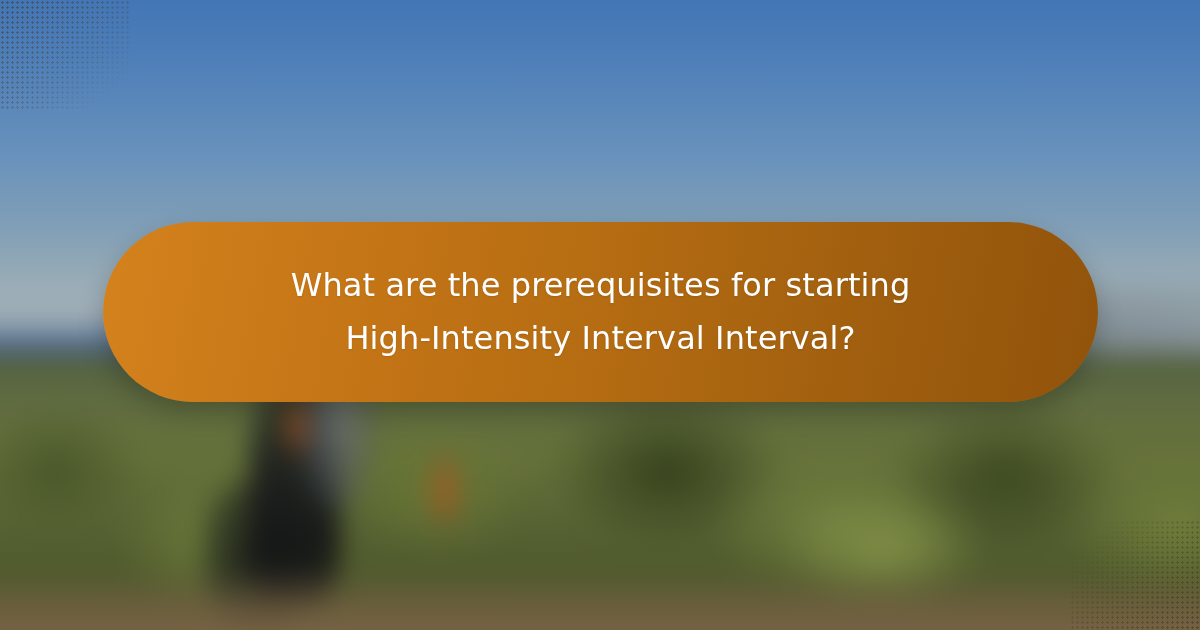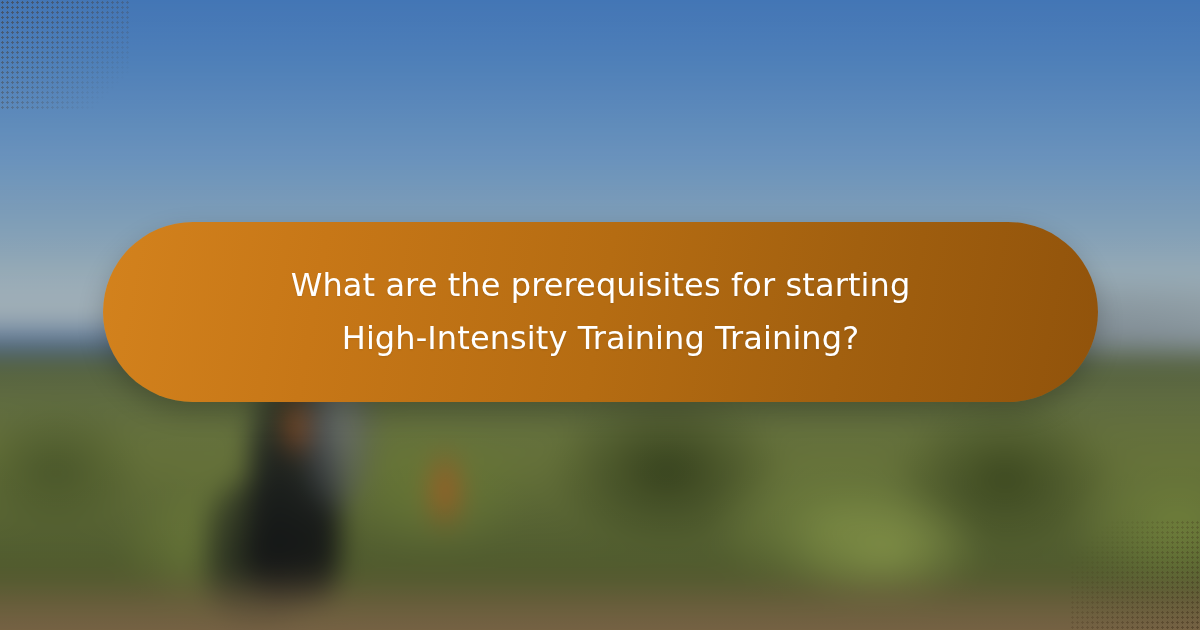--- a/index.html
+++ b/index.html
@@ -276,16 +276,16 @@
       <div class="path"></div>
     </div>
   </div>
 
   <div class="scrim"></div>
 
   <div class="dots dots-tl"></div>
   <div class="dots dots-br"></div>
 
   <div class="question-pill">
-    <div class="question-text">What are the prerequisites for starting High-Intensity Training Training?</div>
+    <div class="question-text">What are the prerequisites for starting High-Intensity Interval Interval?</div>
   </div>
 
 </div>
 
 </body></html>

